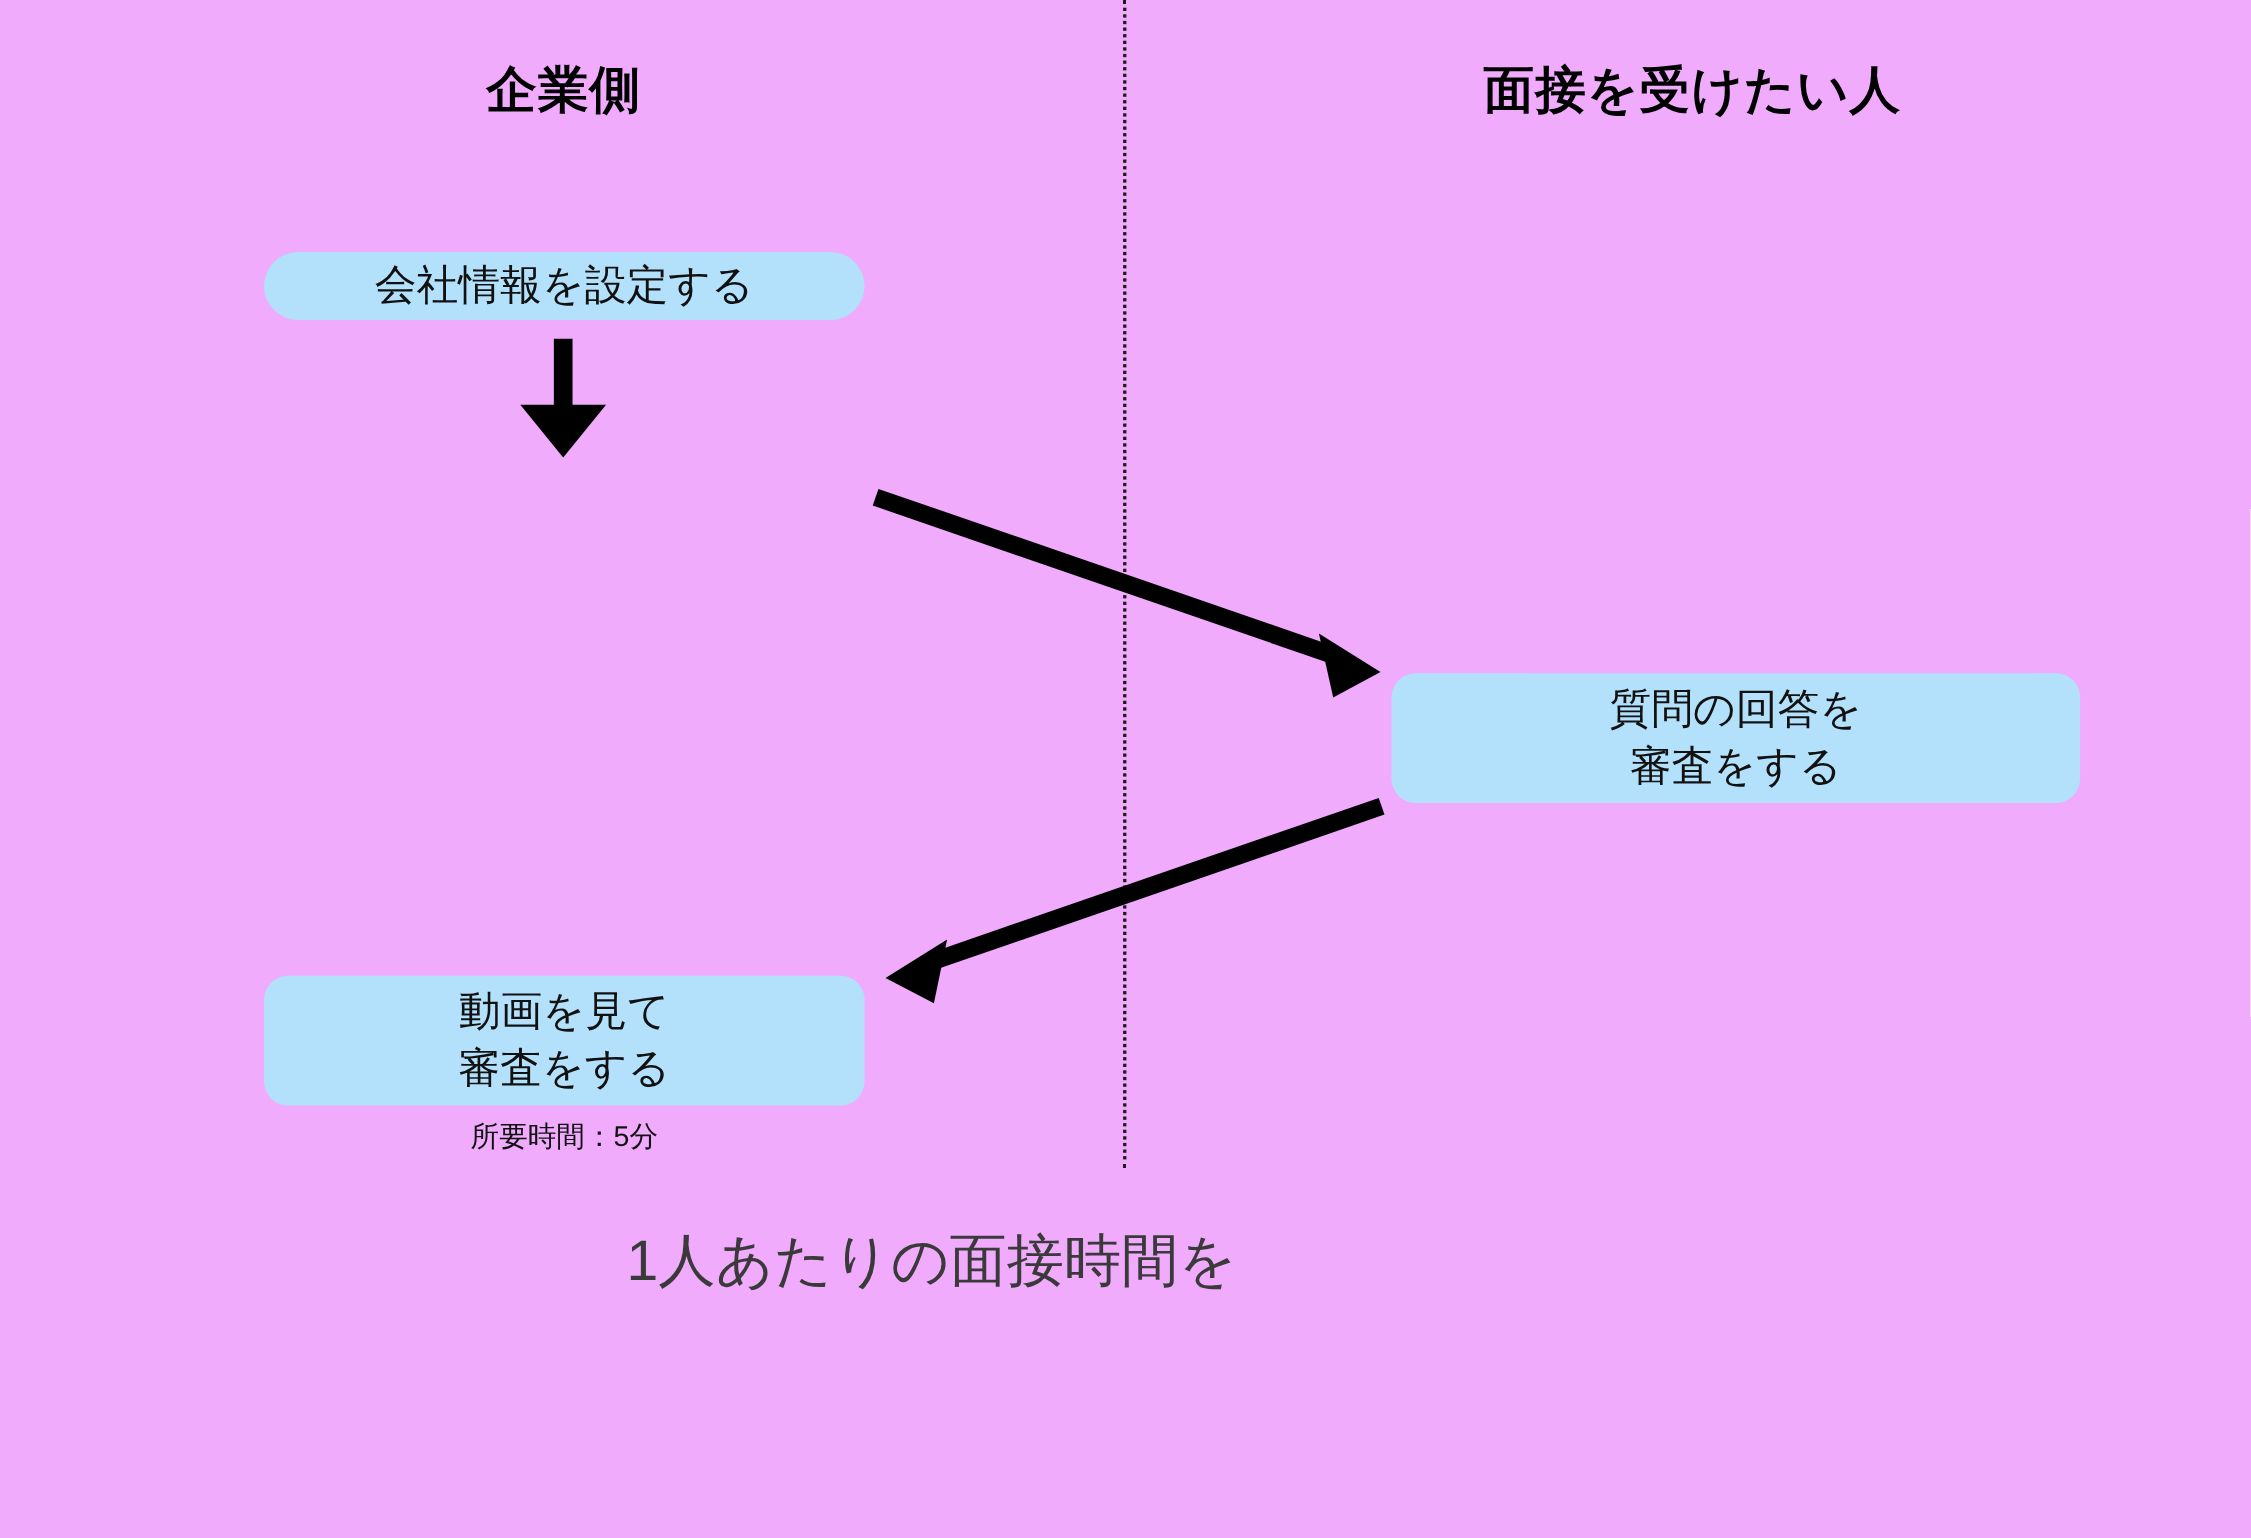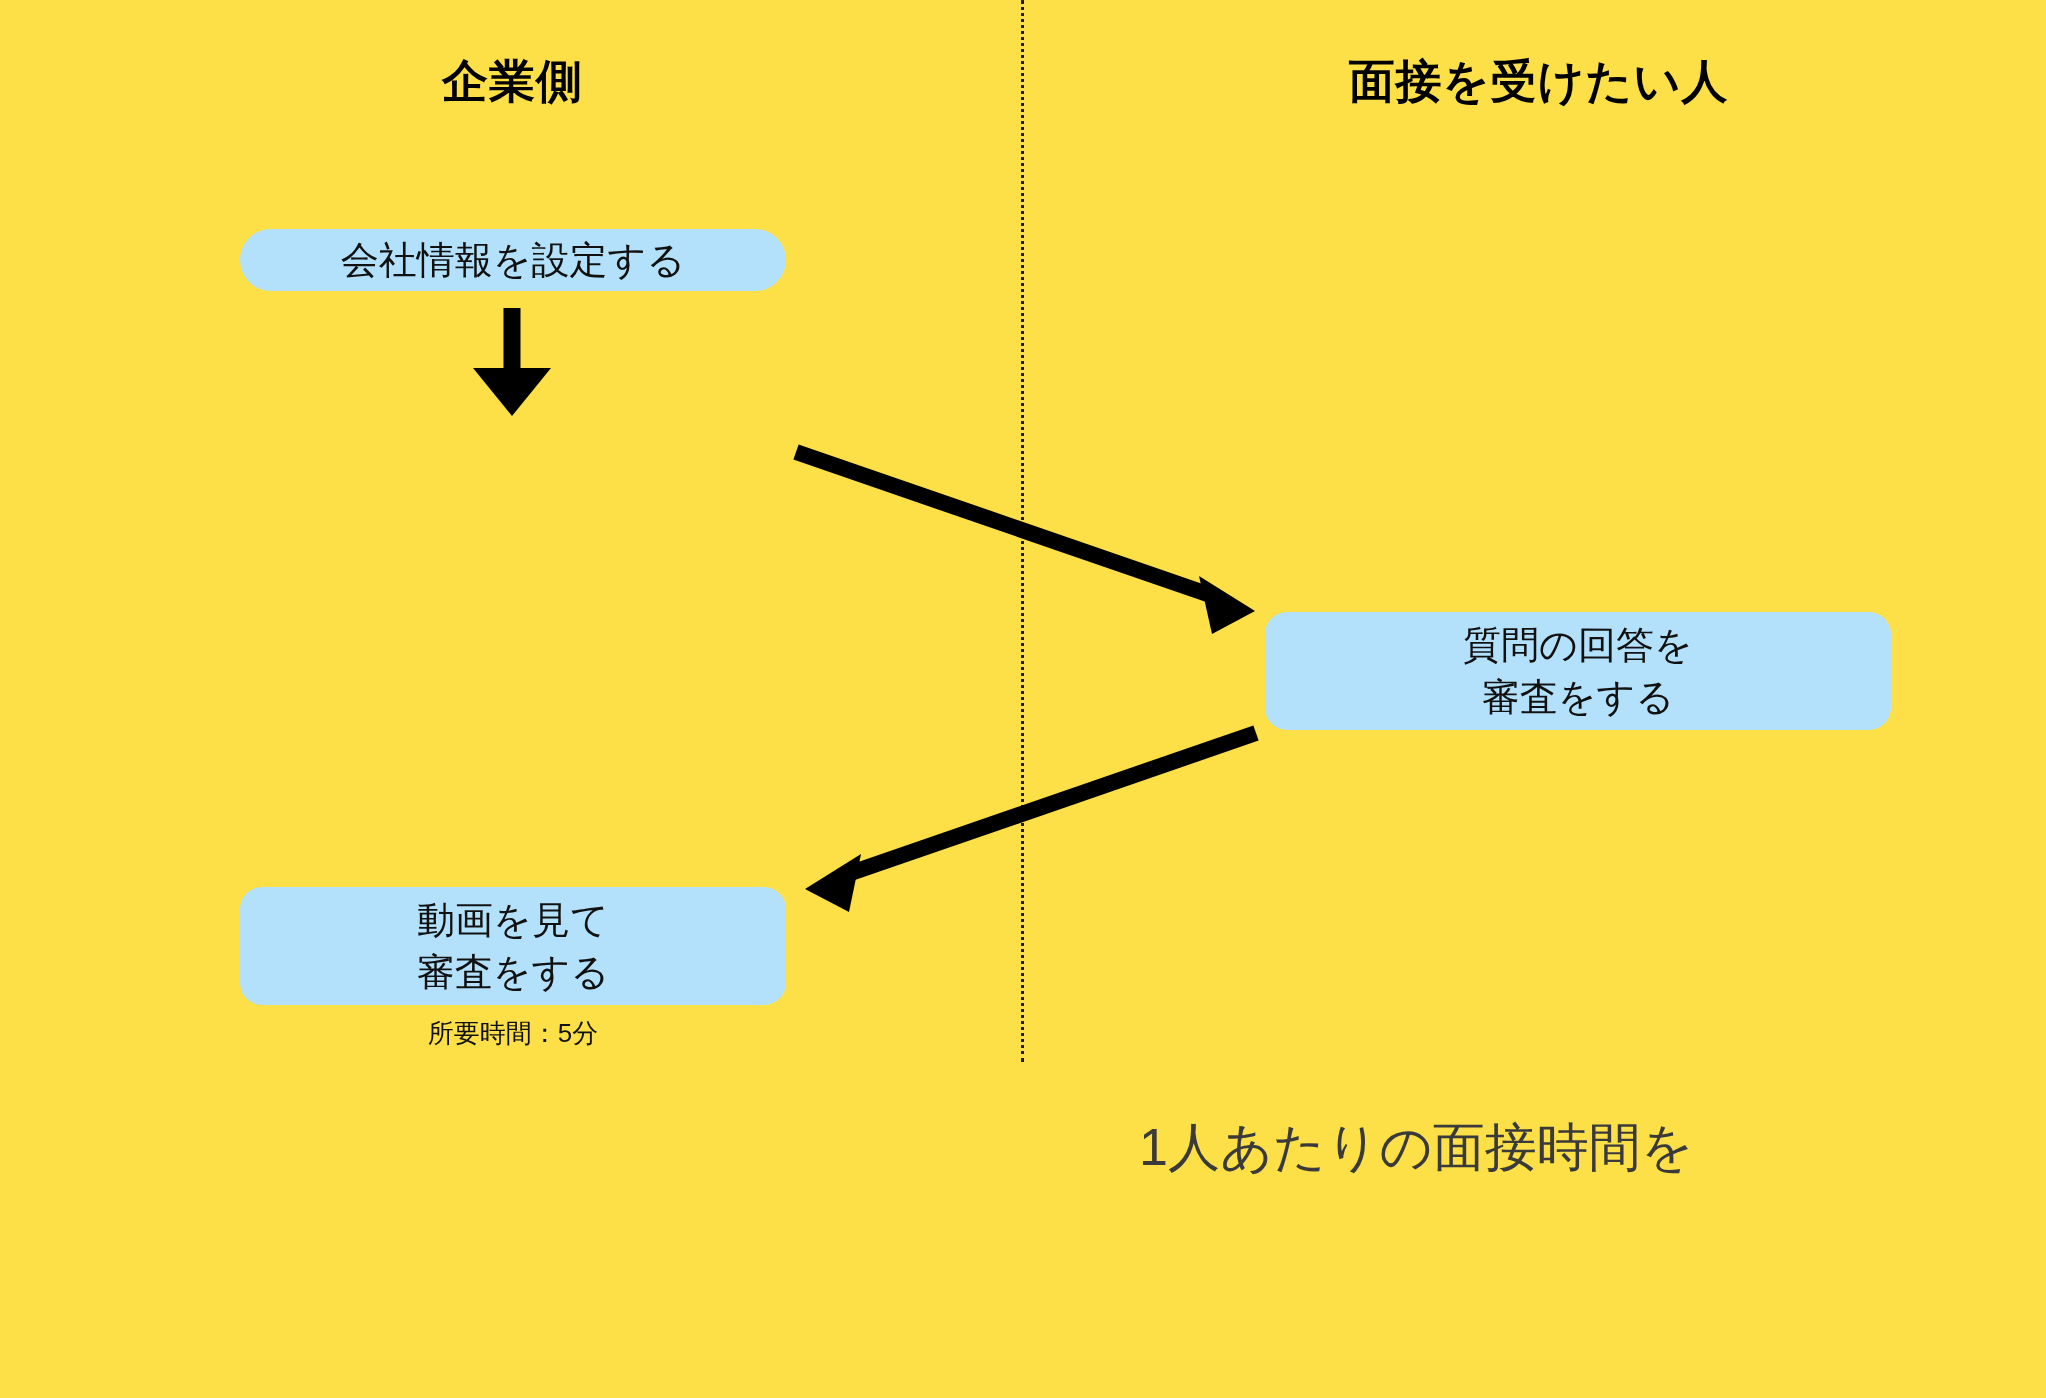--- a/index.html
+++ b/index.html
@@ -8,21 +8,21 @@
     padding: 0;
     background: #ffffff;
   }
   body {
     font-family: "Liberation Sans", "DejaVu Sans", sans-serif;
   }
   #canvas {
     position: relative;
     width: 2046px;
     height: 1398px;
-    background: #fde047;
+    background: #f0abfc;
     overflow: hidden;
   }
 
   
   .divider {
     position: absolute;
     left: 1021px;
     top: 0px;
     width: 0px;
     height: 1062px;
@@ -122,21 +122,21 @@
     height: 1398px;
     pointer-events: none;
   }
 
   
   #summary {
     position: absolute;
     left: 0px;
     top: 1118px;
     width: 1694px;
-    text-align: right;
+    text-align: center;
   }
   #summary-line-1 {
     font-size: 52px;
     color: #3a3a3a;
     line-height: 1.15;
     white-space: nowrap;
   }
   #summary-line-2 {
     margin-top: 16px;
     font-size: 70px;

